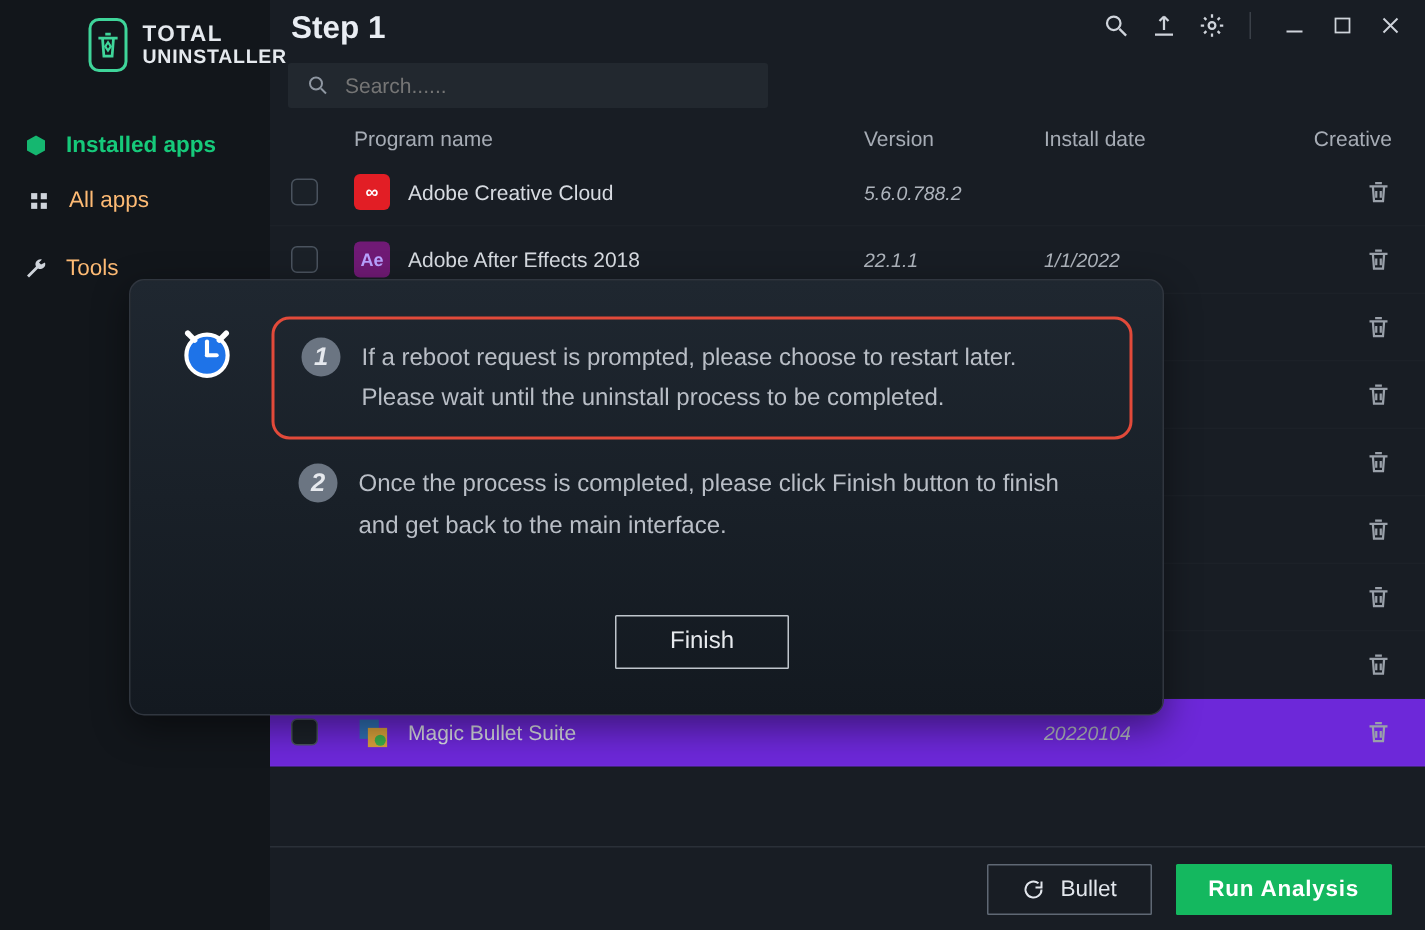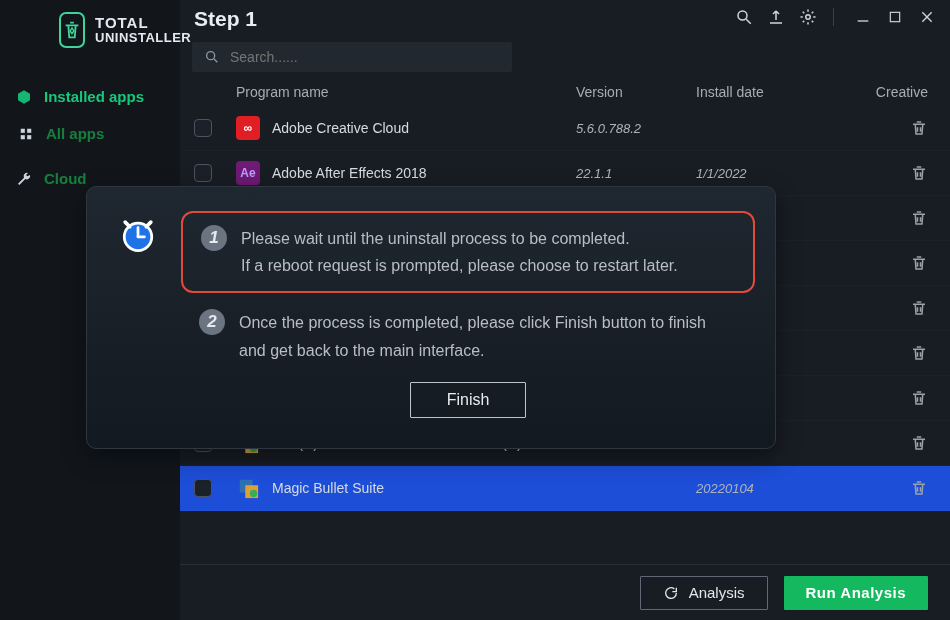--- a/index.html
+++ b/index.html
@@ -23,23 +23,22 @@
     width: 36px; height: 36px; border: 2px solid #3fd59a; border-radius: 7px;
     display: flex; align-items: center; justify-content: center;
     position: relative;
   }
   .logo-icon svg { width: 22px; height: 22px; }
   .logo-text { display: flex; flex-direction: column; line-height: 1.05; }
   .logo-text .t1 { font-weight: 700; font-size: 15px; letter-spacing: 1px; color: #e5e9ee; }
   .logo-text .t2 { font-weight: 700; font-size: 13px; letter-spacing: 0.5px; color: #e5e9ee; }
   .nav-item {
     display: flex; align-items: center; gap: 12px;
-    padding: 10px 16px; cursor: pointer; color: #15803d;
+    padding: 10px 16px; cursor: pointer; color: #fdba74;
     font-size: 15px;
-    font-weight: bold;
   }
   .nav-section { margin-top: 18px; }
   .nav-item.active { color: #16c97a; font-weight: 600; }
   .nav-sub { padding-left: 18px; }
   .nav-icon { width: 16px; height: 16px; display: inline-flex; align-items: center; justify-content: center; }
 
   .main {
     position: absolute; left: 180px; top: 0; right: 0; height: 620px;
     display: flex; flex-direction: column;
   }
@@ -68,21 +67,21 @@
   }
   .col-chk { width: 40px; }
   .col-name { flex: 1; padding-left: 2px;}
   .col-ver { width: 120px; }
   .col-date { width: 150px; }
   .col-op { width: 90px; text-align: right; padding-right:8px;}
   .row {
     display:flex; align-items:center; padding: 10px 14px;
     border-bottom: 1px solid rgba(255,255,255,0.02);
   }
-  .row.highlight { background: #1d4ed8; justify-content: flex-end; }
+  .row.highlight { background: #6d28d9; justify-content: flex-end; }
   .chk {
     width: 18px; height: 18px; border-radius: 4px;
     border: 1px solid #4a535e; background: #1b2128;
   }
   .app-icon {
     width: 24px; height: 24px; border-radius: 4px; margin-right: 12px;
     display:flex; align-items:center; justify-content:center;
     font-size: 12px; font-weight:700;
   }
   .row .col-name { display:flex; align-items:center; color:#d7dbe1;}
@@ -123,21 +122,21 @@
     font-weight: 700; font-style: italic; font-size: 17px;
     display:inline-flex; align-items:center; justify-content:center;
     margin-right: 14px; flex-shrink:0;
   }
   .instr-line { display:flex; align-items:flex-start; }
   .instr-text { color:#b9bec6; font-size:16px; line-height:1.7; }
   .box2 { padding: 16px 18px 0 18px; }
   .modal .finish-wrap { display:flex; justify-content:center; margin-top: 18px; }
   .btn.finish {
     border: 1px solid #bfc5cc; color: #e7eaee; background: transparent;
-    padding: 0 36px; font-size:16px; height:36px;
+    padding: 0 36px; font-size:16px; height:36px;margin-top:28px;
   }
   svg { display:block; }
 </style>
 </head>
 <body>
 
 <div class="sidebar">
   <div class="logo">
     <div class="logo-icon">
       <svg viewBox="0 0 24 24">
@@ -172,21 +171,21 @@
       <span>All apps</span>
     </div>
   </div>
 
   <div class="nav-item" style="margin-top:8px">
     <span class="nav-icon">
       <svg width="16" height="16" viewBox="0 0 24 24">
           <path fill="#cfd4db" d="M21 6a5 5 0 0 1-7 6L5 21l-2-2 9-9a5 5 0 0 1 6-7l-3 3 2 2z"></path>
         </svg>
     </span>
-    <span>Cloud</span>
+    <span>Tools</span>
   </div>
 </div>
 
 <div class="main">
   <div class="titlebar">
     <div class="step">Step 1</div>
     <div class="spacer"></div>
     <div class="tbicon">
         <svg width="18" height="18" viewBox="0 0 24 24">
           <circle cx="10" cy="10" r="6" fill="none" stroke="#cfd4db" stroke-width="2"></circle>
@@ -419,21 +418,21 @@
     </div>
 </div>
 
 <div class="footer">
   <div class="btn refresh">
     <span>
         <svg width="16" height="16" viewBox="0 0 24 24">
           <path fill="none" stroke="#e2e6ec" stroke-width="2" d="M20 12a8 8 0 1 1-3-6.2M20 4v6h-6"></path>
         </svg>
       </span>
-    <span>Analysis</span>
+    <span>Bullet</span>
   </div>
   <div class="btn run">
     <span>Run  Analysis</span>
   </div>
 </div>
 
 <div class="modal">
   <div class="modal-row">
     <div class="clock-wrap">
       <svg width="44" height="44" viewBox="0 0 48 48">
@@ -442,22 +441,22 @@
         <line x1="24" y1="26" x2="31" y2="26" stroke="#ffffff" stroke-width="3" stroke-linecap="round"></line>
         <path d="M10 10 l5 5" stroke="#ffffff" stroke-width="4" stroke-linecap="round"></path>
         <path d="M38 10 l-5 5" stroke="#ffffff" stroke-width="4" stroke-linecap="round"></path>
       </svg>
     </div>
     <div class="instr">
       <div class="box1">
         <div class="instr-line">
           <span class="num-circle">1</span>
           <div class="instr-text">
+            <div>If a reboot request is prompted, please choose to restart later.</div>
             <div>Please wait until the uninstall process to be completed.</div>
-            <div>If a reboot request is prompted, please choose to restart later.</div>
           </div>
         </div>
       </div>
       <div class="box2">
         <div class="instr-line">
           <span class="num-circle">2</span>
           <div class="instr-text">Once the process is completed, please click Finish button to finish and get back to the main interface.</div>
         </div>
       </div>
       <div class="finish-wrap">

